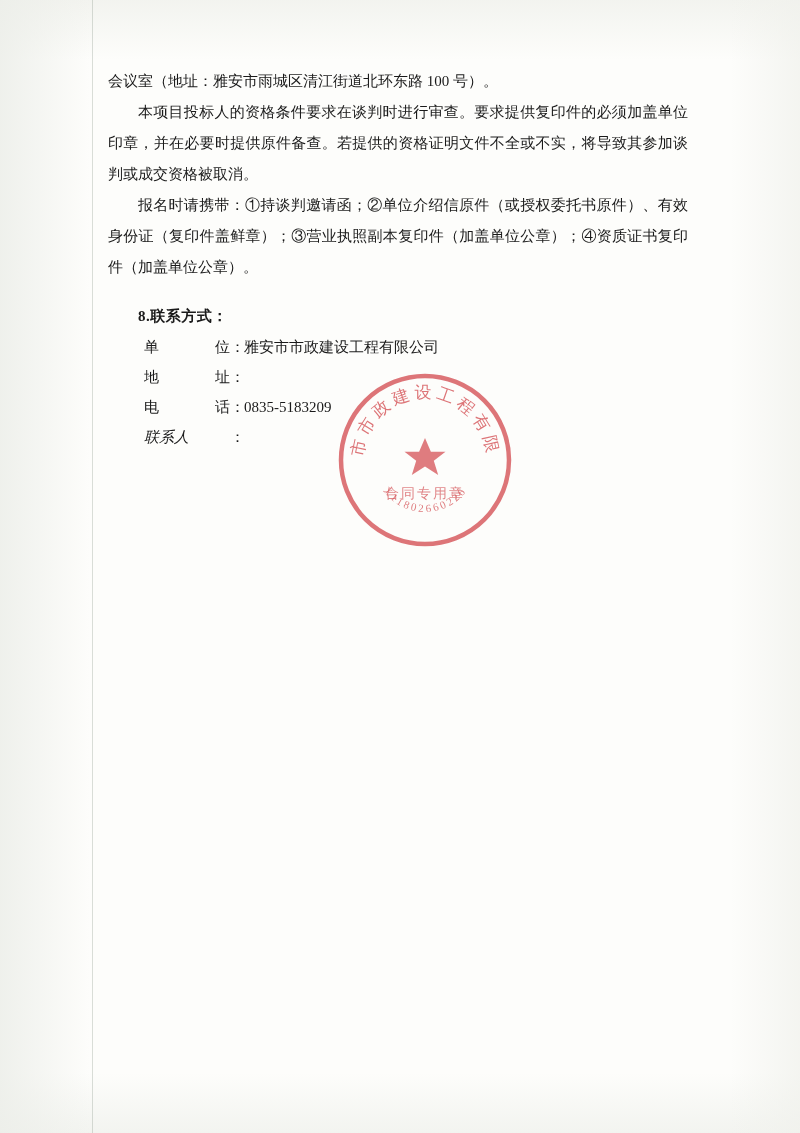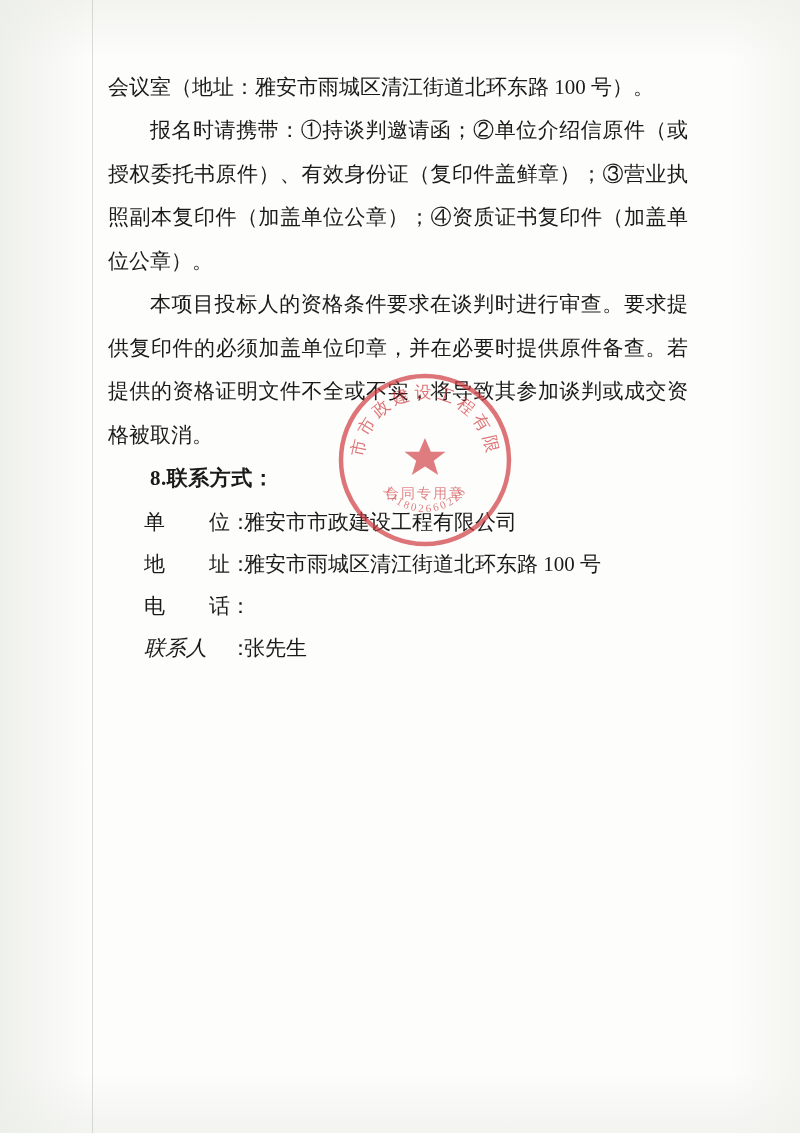--- a/index.html
+++ b/index.html
@@ -35,37 +35,37 @@
     bottom: 0;
     width: 1px;
     background: rgba(150,160,150,0.35);
     pointer-events: none;
   }
   .content {
     position: absolute;
     left: 108px;
     top: 66px;
     width: 580px;
-    font-size: 21px;
+    font-size: 15px;
     line-height: 2.07;
     text-align: justify;
     text-justify: inter-ideograph;
   }
   .para {
     margin: 0 0 0 0;
   }
   .indent2 {
     text-indent: 2em;
   }
   .num-label {
     font-weight: bold;
     font-family: "Liberation Serif", serif;
   }
   .contact-heading {
-    margin-top: 0;
+    margin-top: 18px;
     text-indent: 2em;
     font-weight: bold;
     letter-spacing: 0.5px;
   }
   .contact-list {
     margin: 0;
     padding: 0;
     list-style: none;
   }
   .contact-row {
@@ -129,25 +129,25 @@
   <div class="fold-line"></div>
 
   <div class="content">
 
     <p class="para">
       <span>会议室（地址：雅安市雨城区清江街道北环东路 100 号）。</span>
     </p>
 
 
     <p class="para indent2">
+      <span>本项目投标人的资格条件要求在谈判时进行审查。要求提供复印件的必须加盖单位印章，并在必要时提供原件备查。若提供的资格证明文件不全或不实，将导致其参加谈判或成交资格被取消。</span>
+    </p>
+
+    <p class="para indent2">
       <span>报名时请携带：①持谈判邀请函；②单位介绍信原件（或授权委托书原件）、有效身份证（复印件盖鲜章）；③营业执照副本复印件（加盖单位公章）；④资质证书复印件（加盖单位公章）。</span>
-    </p>
-
-    <p class="para indent2">
-      <span>本项目投标人的资格条件要求在谈判时进行审查。要求提供复印件的必须加盖单位印章，并在必要时提供原件备查。若提供的资格证明文件不全或不实，将导致其参加谈判或成交资格被取消。</span>
     </p>
 
     <p class="para contact-heading">
       <span class="num-label">8.</span><span>联系方式：</span>
     </p>
 
     <ul class="contact-list">
       <li class="contact-row">
         <span class="contact-key">
           <span>单</span>
@@ -155,33 +155,32 @@
         </span>
         <span class="contact-sep">：</span>
         <span class="contact-val">雅安市市政建设工程有限公司</span>
       </li>
       <li class="contact-row">
         <span class="contact-key">
           <span>地</span>
           <span>址</span>
         </span>
         <span class="contact-sep">：</span>
-        <span class="contact-val">雅安市雨城区清江街道北环东路 100 号</span>
       </li>
       <li class="contact-row">
         <span class="contact-key">
           <span>电</span>
           <span>话</span>
         </span>
         <span class="contact-sep">：</span>
+        <span class="contact-val latin">0835-5183209</span>
       </li>
       <li class="contact-row">
         <span class="contact-key solid">联系人</span>
         <span class="contact-sep">：</span>
-        <span class="contact-val">张先生</span>
       </li>
     </ul>
   </div>
 
   <div class="seal">
     <svg width="176" height="176" viewBox="0 0 176 176" aria-hidden="true">
       <defs>
         <path id="arcTop" d="M 26,88 A 62,62 0 0 1 150,88"></path>
         <path id="arcBottom" d="M 36,88 A 52,52 0 0 0 140,88"></path>
       </defs>

